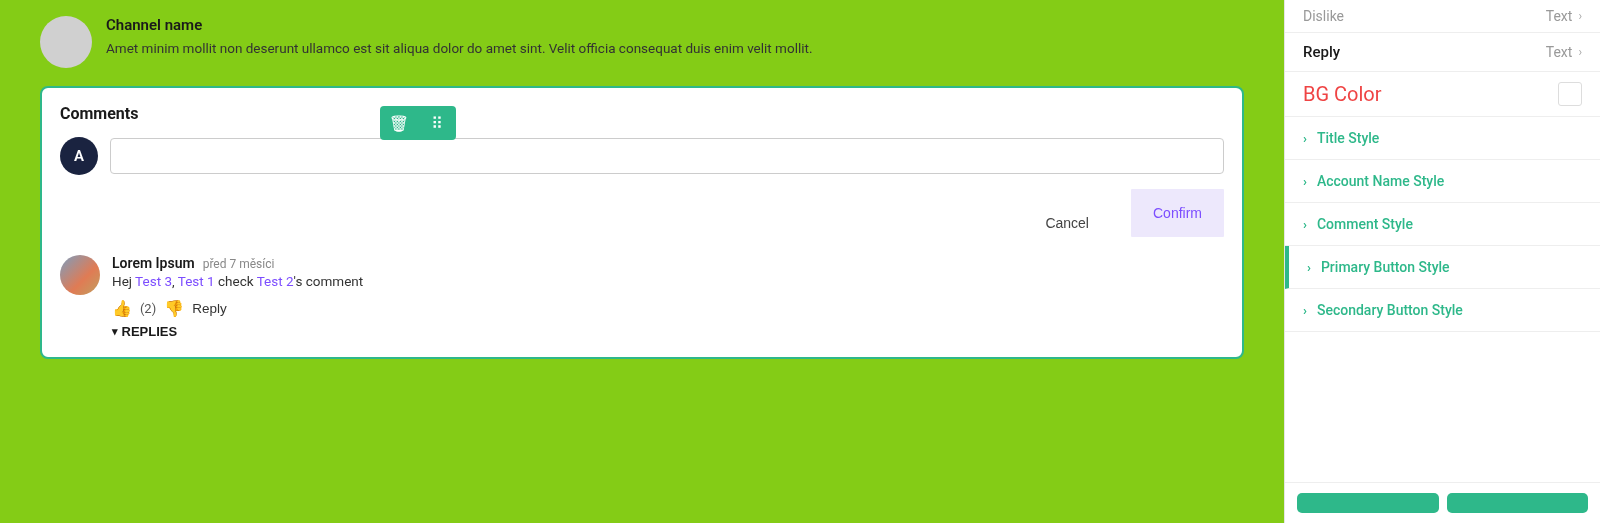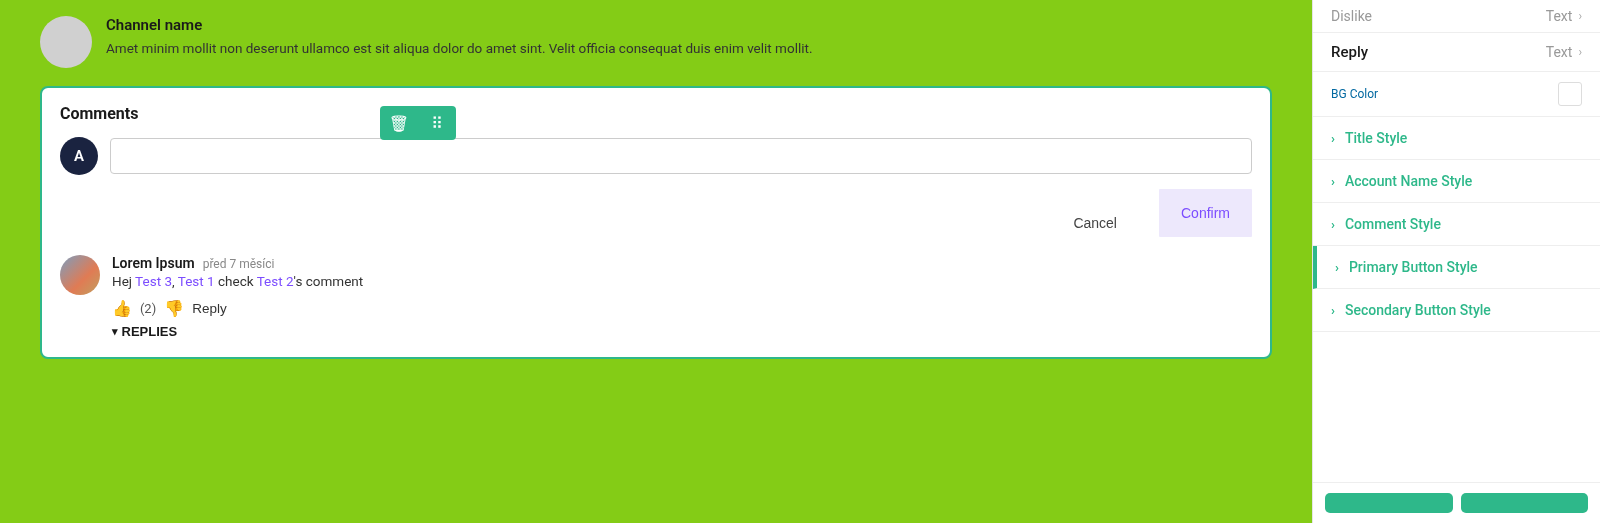--- a/index.html
+++ b/index.html
@@ -238,21 +238,21 @@
       cursor: pointer;
       background: none;
       border: none;
     }
     .chevron-down {
       font-size: 11px;
     }
 
     
     .sidebar {
-      width: 288px;
+      width: 316px;
       background: #fff;
       border-left: 1px solid #e5e5e5;
       display: flex;
       flex-direction: column;
       overflow-y: auto;
     }
 
     
     .sidebar-top-row {
       display: flex;
@@ -299,22 +299,22 @@
 
     
     .sidebar-bg-row {
       display: flex;
       align-items: center;
       justify-content: space-between;
       padding: 10px 18px;
       border-bottom: 1px solid #eee;
     }
     .sidebar-bg-label {
-      font-size: 12px;
-      color: #0369a1;
+      font-size: 20px;
+      color: #ef4444;
       text-align: center;
     }
     .color-swatch {
       width: 24px;
       height: 24px;
       border-radius: 3px;
       background: #fff;
       border: 1px solid #ddd;
     }
 

